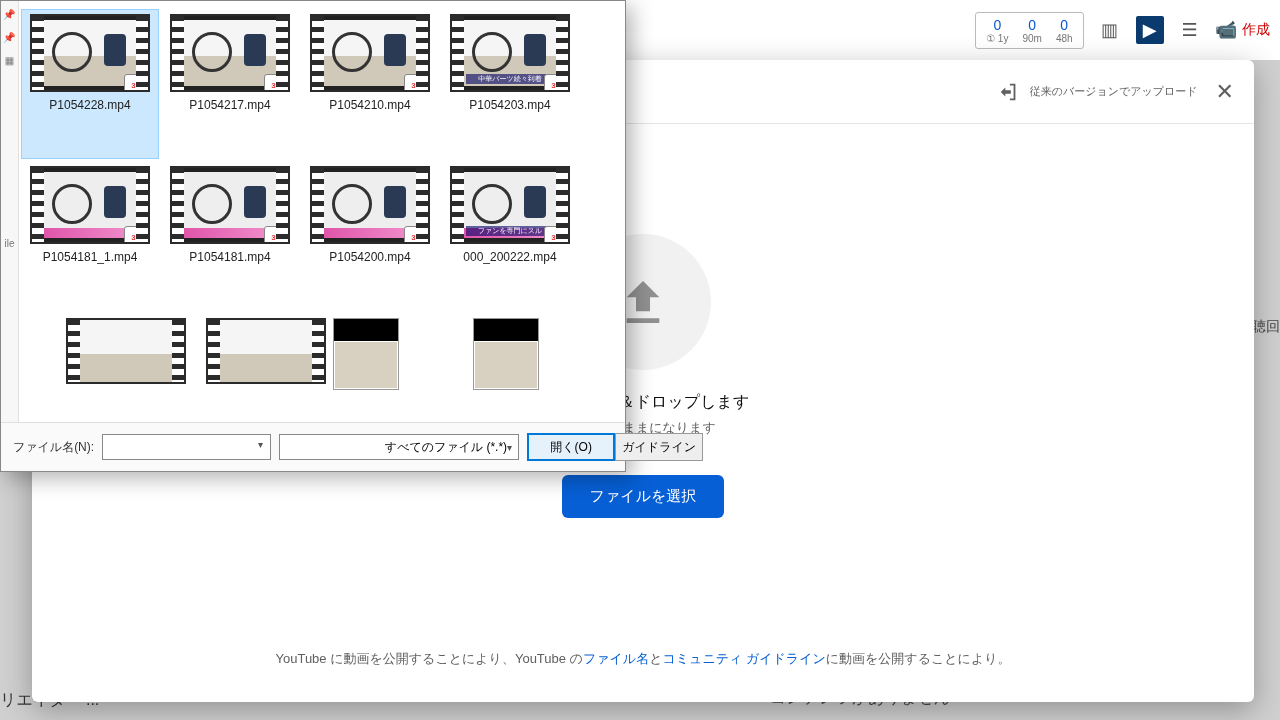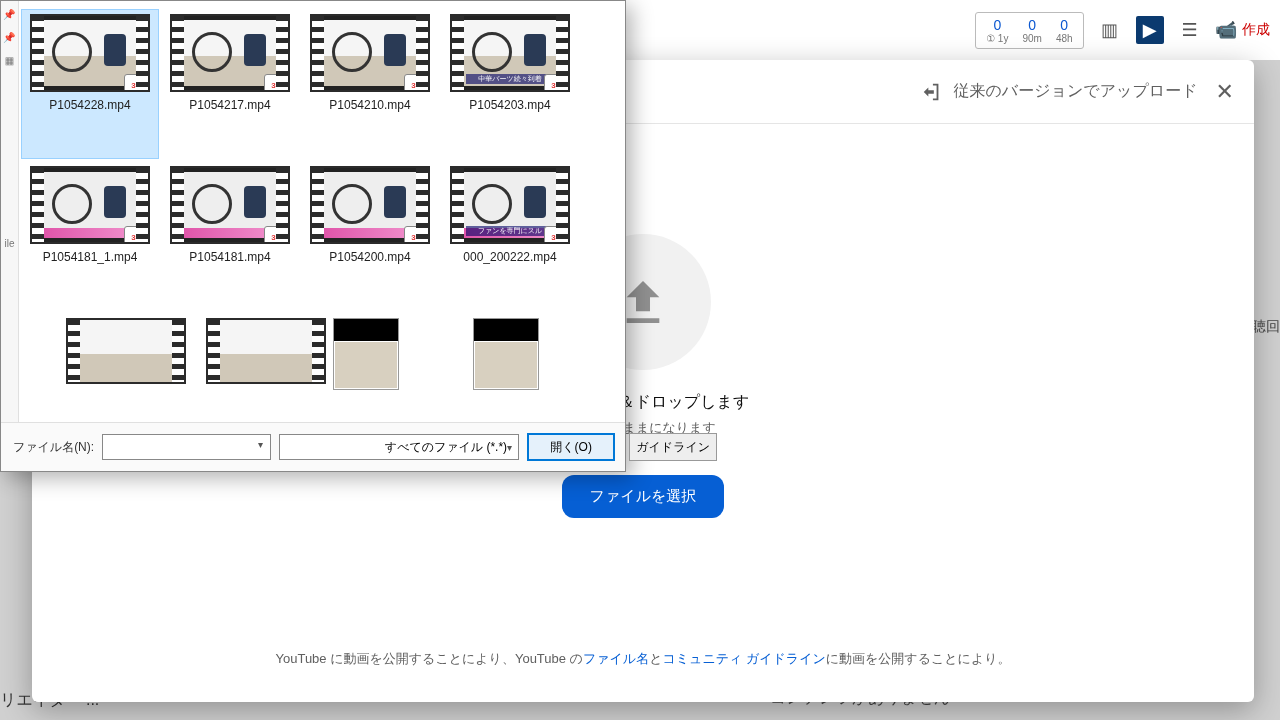--- a/index.html
+++ b/index.html
@@ -11,28 +11,28 @@
 .bg-stats .n{font-size:14px}
 .bg-stats .t{color:#777;font-size:10px}
 .bg-ico{width:28px;height:28px;display:flex;align-items:center;justify-content:center;color:#555;font-size:18px}
 .bg-create{color:#cc0000;font-size:14px;display:flex;align-items:center;gap:4px}
 .bg-side-hint{position:absolute;left:0;top:455px;font-size:14px;color:#333}
 .bg-creator{position:absolute;left:0;top:690px;font-size:16px;color:#333}
 .bg-content{position:absolute;left:770px;top:688px;font-size:16px;color:#444}
 .bg-right{position:absolute;right:0;top:318px;font-size:14px;color:#444}
 .upload-modal{position:absolute;left:32px;top:60px;right:26px;bottom:18px;background:#fff;border-radius:6px;box-shadow:0 8px 30px rgba(0,0,0,.3);z-index:5;display:flex;flex-direction:column}
 .um-header{height:64px;border-bottom:1px solid #e5e5e5;display:flex;align-items:center;justify-content:flex-end;padding:0 20px;gap:18px}
-.legacy{display:flex;align-items:center;gap:10px;color:#606060;font-size:16px}
+.legacy{display:flex;align-items:center;gap:10px;color:#606060;font-size:11px}
 .close-x{font-size:22px;color:#606060;cursor:pointer}
 .um-body{flex:1;display:flex;flex-direction:column;align-items:center;justify-content:center;padding:20px}
 .drop-circle{width:136px;height:136px;border-radius:50%;background:#f1f1f1;display:flex;align-items:center;justify-content:center;margin-bottom:22px}
 .drop-circle svg{width:56px;height:56px;fill:#909090}
 .drop-text{font-size:16px;color:#0d0d0d;margin-bottom:6px}
 .drop-sub{font-size:13px;color:#606060;margin-bottom:38px}
-.select-btn{background:#065fd4;color:#fff;border:none;padding:12px 28px;font-size:15px;border-radius:12px;cursor:pointer}
+.select-btn{background:#065fd4;color:#fff;border:none;padding:12px 28px;font-size:15px;border-radius:6px;cursor:pointer}
 .um-foot{padding:20px 40px 30px;text-align:center;font-size:13px;color:#606060;line-height:1.9}
 .um-foot a{color:#065fd4;text-decoration:none}
 .exit-svg{width:22px;height:22px;fill:#606060}
 
 .file-dialog{position:absolute;left:0;top:0;width:626px;height:472px;background:#fff;border:1px solid #888;z-index:10;display:flex;flex-direction:column;box-shadow:6px 6px 20px rgba(0,0,0,.3)}
 .fd-body{flex:1;display:flex;overflow:hidden}
 .fd-rail{width:18px;background:#f7f7f7;border-right:1px solid #e0e0e0;display:flex;flex-direction:column;gap:12px;padding-top:8px;align-items:center;font-size:10px;color:#777}
 .fd-grid{flex:1;overflow-y:scroll;padding:8px 2px;display:flex;flex-wrap:wrap;align-content:flex-start;gap:2px 2px}
 .fd-grid::-webkit-scrollbar{width:16px}
 .fd-grid::-webkit-scrollbar-track{background:#f0f0f0}
@@ -58,21 +58,21 @@
 .thumb.small-img .blk{position:absolute;top:0;left:0;right:0;height:22px;background:#000}
 
 .fd-bottom{border-top:1px solid #e0e0e0;padding:10px 12px;display:flex;flex-direction:row;gap:8px;background:#fafafa}
 .fd-row{display:flex;align-items:center;gap:8px}
 .fd-label{font-size:12px;color:#333;white-space:nowrap}
 .fd-input{flex:1;height:26px;border:1px solid #888;background:#fff;font-size:12px;padding:0 6px}
 .fd-combo{width:240px;height:26px;border:1px solid #888;background:#fff;font-size:12px;padding:0 6px;display:flex;align-items:center;justify-content:flex-end}
 .fd-combo::after{content:"▾";color:#555;font-size:10px}
 .fd-input-wrap{flex:1;position:relative;display:flex}
 .fd-input-wrap::after{content:"▾";position:absolute;right:8px;top:5px;color:#555;font-size:10px}
-.fd-btns{display:flex;justify-content:flex-end;gap:14px}
+.fd-btns{display:flex;justify-content:flex-end;gap:0}
 .fd-btn{min-width:88px;height:28px;border:1px solid #999;background:#eee;font-size:12px;cursor:pointer}
 .fd-btn.primary{border:2px solid #0078d7;background:#e5f1fb}
 .pink-strip{position:absolute;left:0;right:0;bottom:0;height:10px;background:linear-gradient(90deg,#e055aa,#f090cc)}
 .jp-caption{position:absolute;left:2px;right:2px;bottom:2px;font-size:7px;color:#fff;background:rgba(0,0,100,.6);text-align:center}
 </style>
 </head>
 <body>
 
 <div class="bg-overlay"></div>
 

